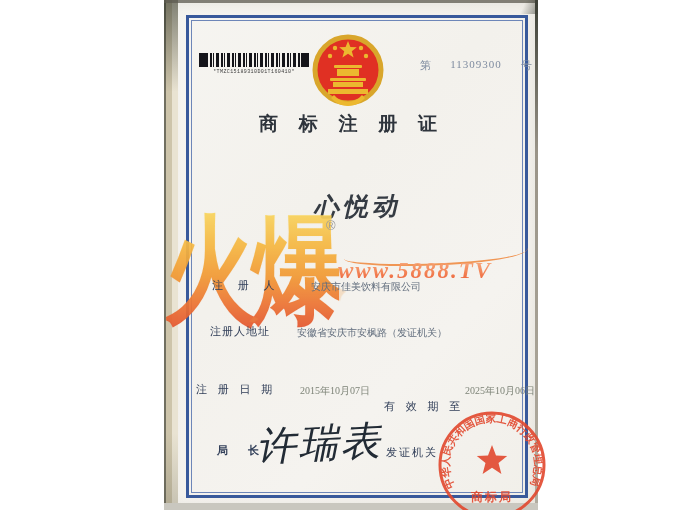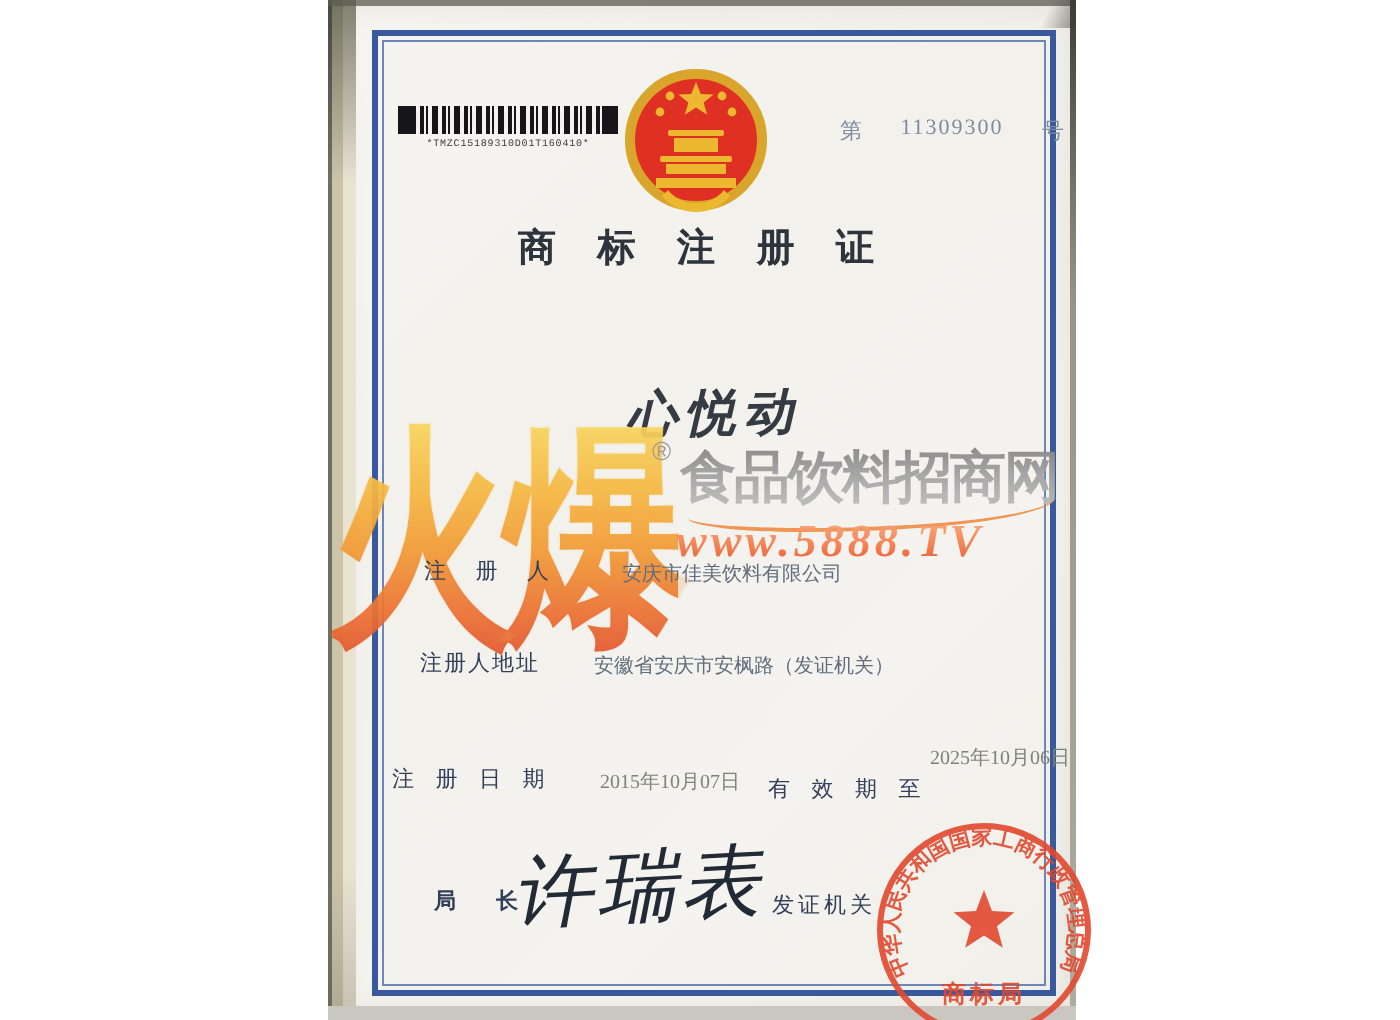--- a/index.html
+++ b/index.html
@@ -67,22 +67,22 @@
 
   
   .f-label{position:absolute;font-size:11px;font-weight:normal;color:#33405a;}
   .f-value{position:absolute;font-size:10px;color:#616d7d;padding-left:24px;}
   .lbl-registrant{left:212px;top:278px;letter-spacing:6px;}
   .val-registrant{left:287px;top:280px;}
   .lbl-address{left:210px;top:324px;letter-spacing:1px;}
   .val-address{left:273px;top:326px;}
   .lbl-regdate{left:196px;top:382px;letter-spacing:4px;}
   .val-regdate{left:276px;top:384px;color:#7d8377;text-align:right;}
-  .lbl-valid{left:384px;top:387px;letter-spacing:4px;text-align:center;}
-  .val-valid{left:441px;top:372px;color:#7d8377;}
+  .lbl-valid{left:384px;top:399px;letter-spacing:4px;text-align:center;}
+  .val-valid{left:441px;top:384px;color:#7d8377;}
 
   
   .director{position:absolute;left:217px;top:443px;width:42px;display:flex;justify-content:space-between;
          font-size:11px;font-weight:bold;color:#33405a;}
   .signature{position:absolute;left:252px;top:416px;width:134px;text-align:center;
          font-size:40px;font-style:italic;font-weight:500;color:#222b35;
          transform:rotate(-3deg);letter-spacing:2px;}
   .issuer{position:absolute;left:386px;top:445px;font-size:11px;font-weight:normal;color:#33405a;letter-spacing:2px;}
   .seal{position:absolute;left:437px;top:408px;width:110px;height:110px;opacity:.9;}
 </style>
@@ -127,21 +127,20 @@
     <span class="num">11309300</span>
     <span>号</span>
   </div>
 
   <div class="cert-title">商 标 注 册 证</div>
 
   <div class="tm-name">心悦动</div>
 
   <div class="wm-brand">火爆</div>
   <div class="wm-reg">®</div>
-  <div class="wm-site">食品饮料招商网</div>
   <div class="wm-swoosh"></div>
   <div class="wm-url">www.5888.TV</div>
 
   <div class="f-label lbl-registrant">注 册 人</div>
   <div class="f-value val-registrant">安庆市佳美饮料有限公司</div>
 
   <div class="f-label lbl-address">注册人地址</div>
   <div class="f-value val-address">安徽省安庆市安枫路（发证机关）</div>
 
   <div class="f-label lbl-regdate">注 册 日 期</div>

